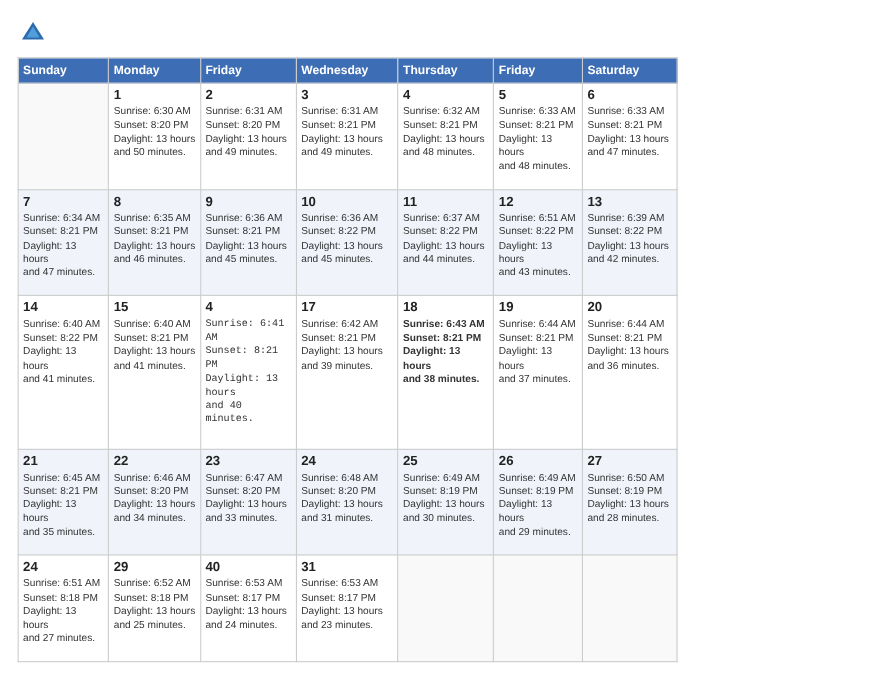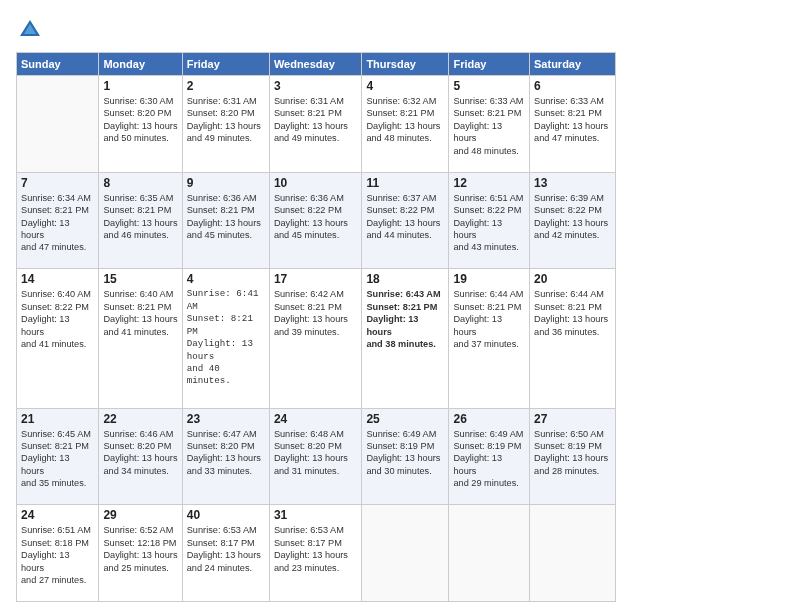--- a/index.html
+++ b/index.html
@@ -336,21 +336,21 @@
           <td>
             <div class="day-number">24</div>
             <div class="day-info" style="white-space: pre-line;">Sunrise: 6:51 AM
 Sunset: 8:18 PM
 Daylight: 13 hours
 and 27 minutes.</div>
           </td>
           <td>
             <div class="day-number">29</div>
             <div class="day-info" style="white-space: pre-line;">Sunrise: 6:52 AM
-Sunset: 12:18 PM
+Sunset: 8:18 PM
 Daylight: 13 hours
 and 25 minutes.</div>
           </td>
           <td>
             <div class="day-number">40</div>
             <div class="day-info" style="white-space: pre-line;">Sunrise: 6:53 AM
 Sunset: 8:17 PM
 Daylight: 13 hours
 and 24 minutes.</div>
           </td>

